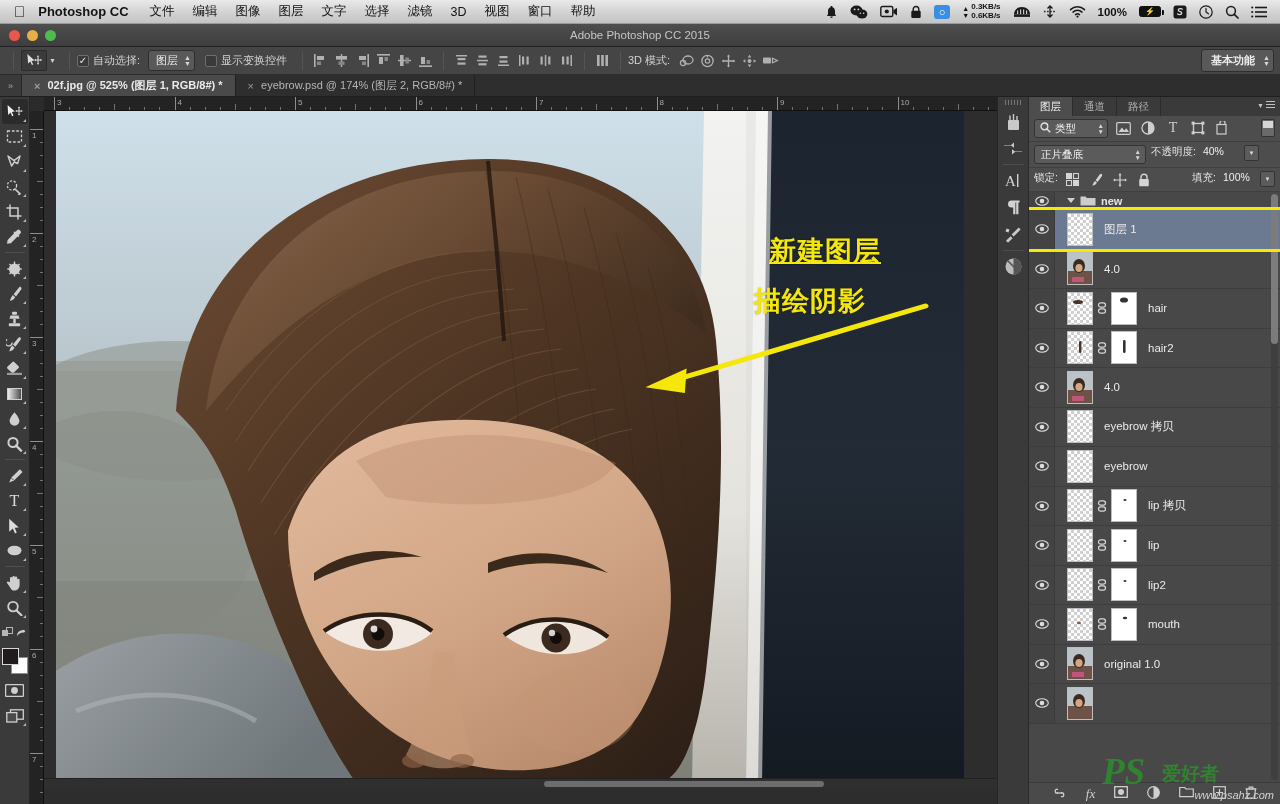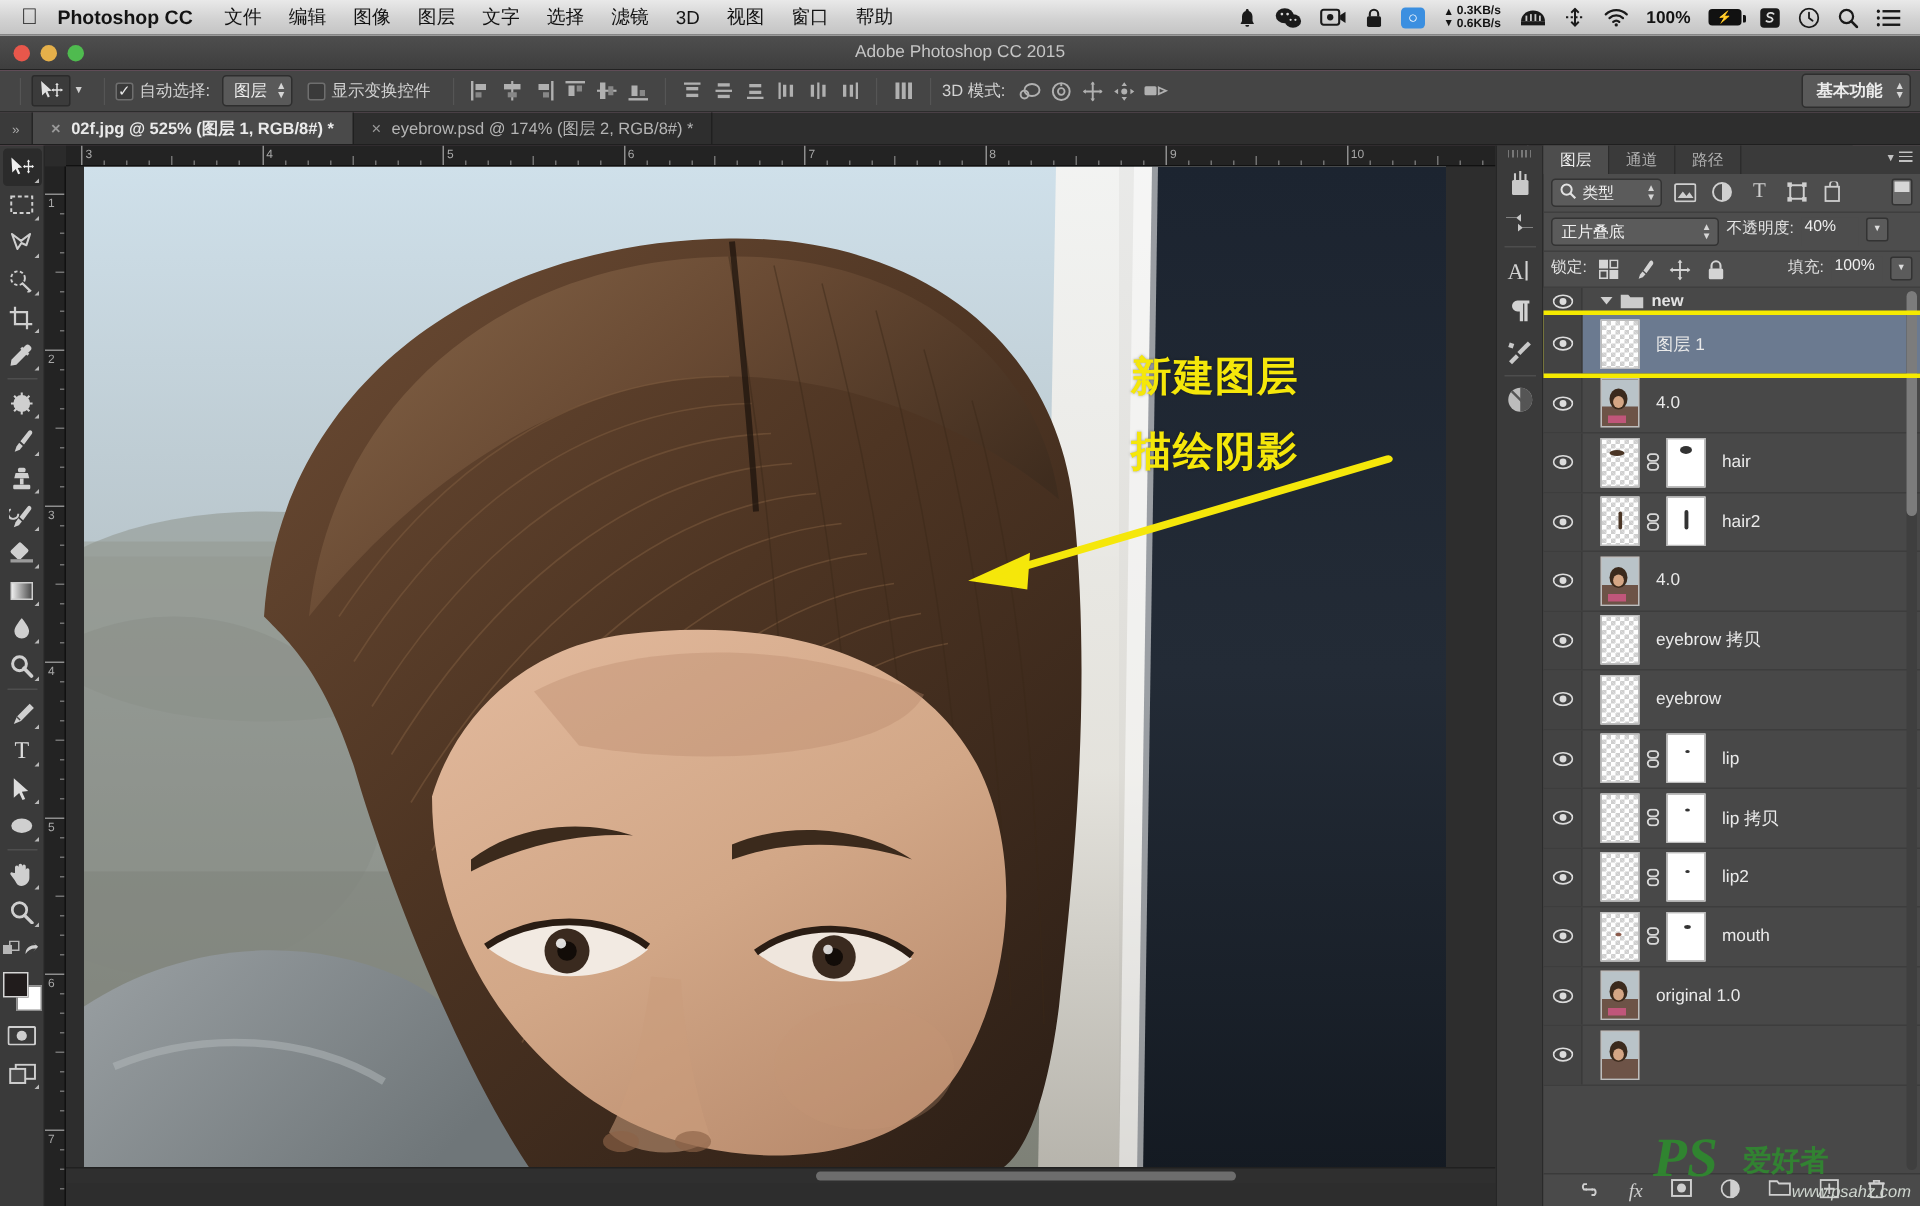--- a/index.html
+++ b/index.html
@@ -997,21 +997,21 @@
           <g stroke="#f5e70a" stroke-width="5" fill="#f5e70a" stroke-linecap="round">
             <line x1="706" y1="195" x2="497" y2="272"></line>
             <polygon points="489,275 512,262 511,279"></polygon>
           </g>
 
           <g stroke="#f5e70a" stroke-width="5" fill="#f5e70a" stroke-linecap="round">
             <line x1="890" y1="152" x2="944" y2="134"></line>
             <polygon points="952,131 931,124 934,142"></polygon>
           </g>
         </svg>
-        <div class="anno-text" style="left:710px;top:122px;">新建图层</div>
+        <div class="anno-text" style="left:725px;top:122px;text-decoration:underline;">新建图层</div>
         <div class="anno-text" style="left:710px;top:172px;">描绘阴影</div>
       </div>
 
       <div id="vsb">
         <div class="thumb"></div>
       </div>
       <div id="hsb">
         <div class="thumb"></div>
       </div>
 
@@ -1352,25 +1352,25 @@
               <svg width="10" height="12" viewBox="0 0 10 12">
                   <g fill="none" stroke="#d8d8d8" stroke-width="1.2">
                     <rect x="1.5" y="0.8" width="7" height="4.4" rx="2.2"></rect>
                     <rect x="1.5" y="6.8" width="7" height="4.4" rx="2.2"></rect>
                   </g>
                 </svg>
             </span>
             <span class="thumb-box">
               <svg width="26" height="33" viewBox="0 0 26 33">
                   <rect width="26" height="33" fill="#fff"></rect>
-                  <ellipse cx="13" cy="11" rx="1.5" ry="1" fill="#333"></ellipse>
-                </svg>
-            </span>
-          </span>
-          <span class="lname">lip</span>
+                  <ellipse cx="13" cy="10" rx="1.6" ry="1" fill="#333"></ellipse>
+                </svg>
+            </span>
+          </span>
+          <span class="lname">lip 拷贝</span>
         </div>
 
         <div class="layer">
           <span class="eye">
             <svg width="14" height="10" viewBox="0 0 14 10">
                 <ellipse cx="7" cy="5" rx="6.3" ry="4.2" fill="none" stroke="#dcdcdc" stroke-width="1.1"></ellipse>
                 <circle cx="7" cy="5" r="2.3" fill="#dcdcdc"></circle>
               </svg>
           </span>
           <span class="thumbs">
@@ -1379,25 +1379,25 @@
               <svg width="10" height="12" viewBox="0 0 10 12">
                   <g fill="none" stroke="#d8d8d8" stroke-width="1.2">
                     <rect x="1.5" y="0.8" width="7" height="4.4" rx="2.2"></rect>
                     <rect x="1.5" y="6.8" width="7" height="4.4" rx="2.2"></rect>
                   </g>
                 </svg>
             </span>
             <span class="thumb-box">
               <svg width="26" height="33" viewBox="0 0 26 33">
                   <rect width="26" height="33" fill="#fff"></rect>
-                  <ellipse cx="13" cy="10" rx="1.6" ry="1" fill="#333"></ellipse>
-                </svg>
-            </span>
-          </span>
-          <span class="lname">lip 拷贝</span>
+                  <ellipse cx="13" cy="11" rx="1.5" ry="1" fill="#333"></ellipse>
+                </svg>
+            </span>
+          </span>
+          <span class="lname">lip</span>
         </div>
 
         <div class="layer">
           <span class="eye">
             <svg width="14" height="10" viewBox="0 0 14 10">
                 <ellipse cx="7" cy="5" rx="6.3" ry="4.2" fill="none" stroke="#dcdcdc" stroke-width="1.1"></ellipse>
                 <circle cx="7" cy="5" r="2.3" fill="#dcdcdc"></circle>
               </svg>
           </span>
           <span class="thumbs">

